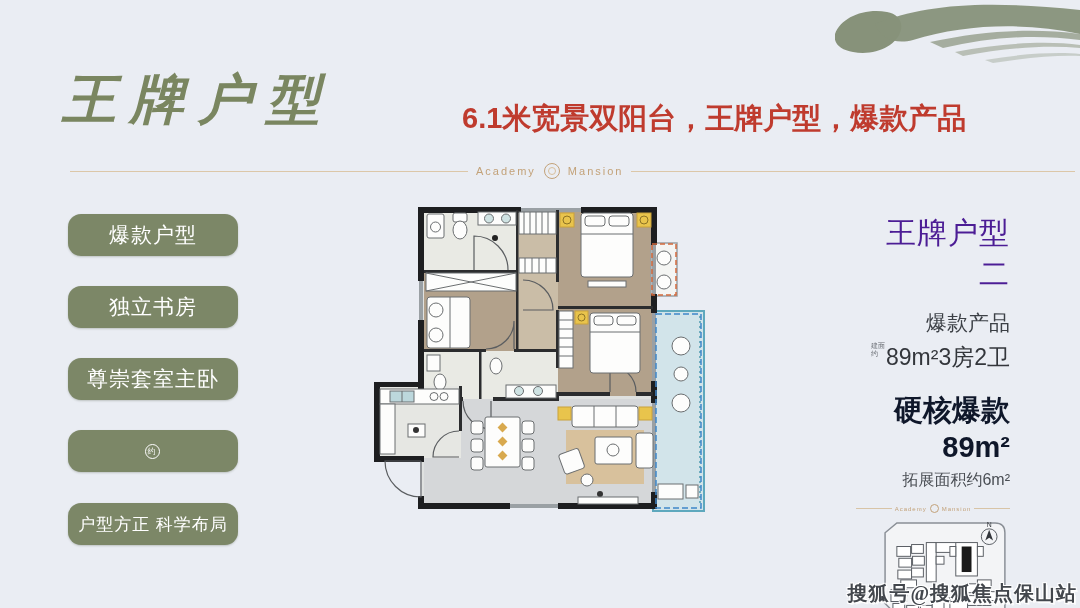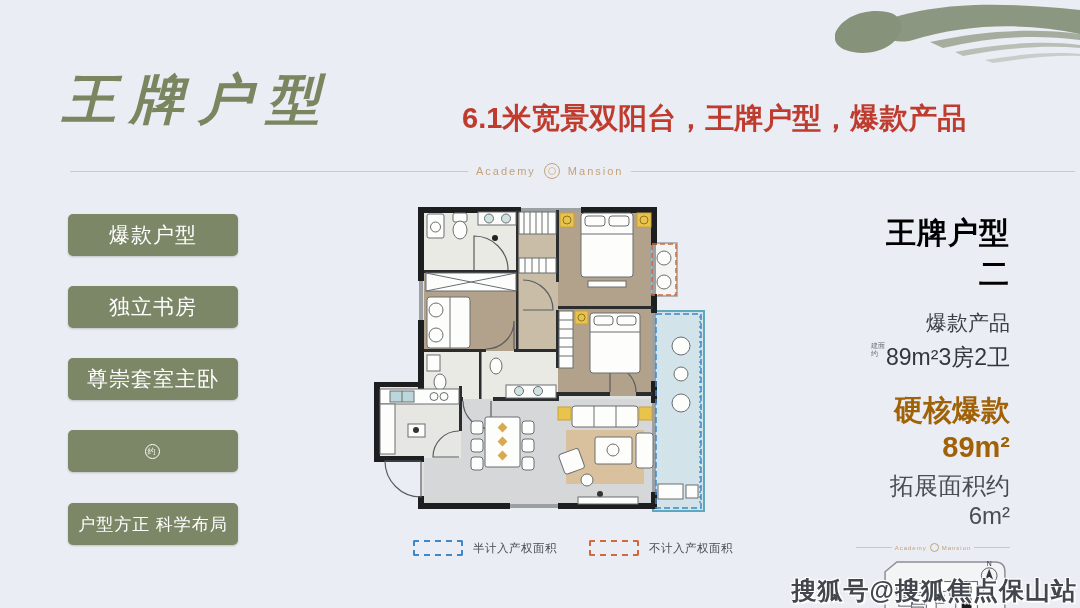--- a/index.html
+++ b/index.html
@@ -12,56 +12,56 @@
          color:#7a8660;letter-spacing:14px;white-space:nowrap;}
   .subtitle{position:absolute;left:418px;top:99px;font-size:29px;font-weight:600;color:#bf3b2e;white-space:nowrap;margin-left:44px;}
   .brand-divider{position:absolute;left:70px;top:163px;width:1005px;display:flex;align-items:center;height:16px;}
   .brand-divider .line1{width:398px;height:1px;background:#dcc7a8;}
   .brand-divider .line2{flex:1;height:1px;background:#dcc7a8;}
   .brand-word{font-size:11px;color:#c3a279;letter-spacing:2px;margin:0 8px;}
   .brand-circle{width:14px;height:14px;border:1px solid #c3a279;border-radius:50%;position:relative;}
   .brand-circle:after{content:"";position:absolute;inset:3px;border:1px solid #d8bf9c;border-radius:50%;}
 
   
-  .btn{position:absolute;left:68px;width:170px;height:42px;background:#7c8767;border-radius:5px;
+  .btn{position:absolute;left:68px;width:170px;height:42px;background:#7c8767;border-radius:13px;
        color:#fff;display:flex;align-items:center;justify-content:center;font-size:21px;
        letter-spacing:1px;box-shadow:0 1px 2px rgba(60,70,50,.25);white-space:nowrap;}
   .btn.small{font-size:19px;}
   .btn.smaller{font-size:17px;text-align:center;}
   .prefix-circle{width:13px;height:13px;border:1px solid #fff;border-radius:50%;font-size:8px;
        display:flex;align-items:center;justify-content:center;margin-right:2px;flex:0 0 auto;}
 
   
   .floorplan{position:absolute;left:368px;top:196px;width:348px;height:341px;}
 
   
   .legend{position:absolute;left:413px;top:540px;display:flex;align-items:center;gap:10px;}
   .legend .swatch{width:46px;height:12px;border:2px dashed #3f87c9;border-radius:2px;}
   .legend .swatch.orange{border-color:#d2693c;margin-left:22px;}
   .legend .lab{font-size:11.5px;color:#4a4e54;letter-spacing:.5px;}
 
   
   .panel{position:absolute;left:856px;top:213px;width:154px;text-align:right;}
-  .panel .name{font-size:30px;font-weight:bold;color:#000000;letter-spacing:1px;}
+  .panel .name{font-size:30px;font-weight:normal;color:#4c1d95;letter-spacing:1px;}
   .panel .design{margin-top:14px;font-size:21px;color:#3c4046;}
   .panel .area{margin-top:5px;font-size:23px;color:#33363b;font-weight:500;display:flex;justify-content:flex-end;align-items:flex-start;}
   .area-prefix{display:inline-block;width:15px;font-size:7px;line-height:7.5px;color:#6a6e74;
        text-align:left;word-break:break-all;margin-bottom:3px;}
-  .panel .highlight{margin-top:18px;font-size:29px;font-weight:bold;color:#a16207;}
-  .panel .expand{margin-top:6px;font-size:24px;color:#4a4e54;}
+  .panel .highlight{margin-top:18px;font-size:29px;font-weight:bold;color:#0f172a;}
+  .panel .expand{margin-top:6px;font-size:16px;color:#4a4e54;}
   .mini-brand{margin-top:13px;display:flex;align-items:center;}
   .mini-brand .ln{flex:1;height:1px;background:#d8c4a6;}
   .mini-brand .w{font-size:6px;color:#c3a279;margin:0 3px;letter-spacing:1px;}
   .mini-brand .c{width:7px;height:7px;border:1px solid #c3a279;border-radius:50%;flex:0 0 auto;}
   .siteplan{margin-top:6px;margin-left:auto;width:132px;height:110px;display:block;}
 
   
-  .watermark{position:absolute;right:3px;bottom:1px;font-size:25px;font-weight:800;color:#43474d;
+  .watermark{position:absolute;right:3px;bottom:1px;font-size:20px;font-weight:800;color:#43474d;
        letter-spacing:1px;white-space:nowrap;
-       text-shadow:-1px -1px 0 #fff,1px -1px 0 #fff,-1px 1px 0 #fff,1px 1px 0 #fff,2px 2px 0 rgba(255,255,255,.75);}
+       text-shadow:-1px -1px 0 #fff,1px -1px 0 #fff,-1px 1px 0 #fff,1px 1px 0 #fff,2px 2px 0 rgba(255,255,255,.75);font-family:Liberation Serif, serif;}
 
   .brush{position:absolute;right:0;top:0;width:245px;height:75px;}
 </style>
 </head>
 <body>
 
 <div class="canvas">
 
   <svg class="brush" viewBox="0 0 245 75">
     <path d="M0,34 C6,18 28,8 52,12 C62,14 68,20 66,30 C62,46 40,56 18,52 C6,50 -2,44 0,34 Z" fill="#87927a"></path>
@@ -263,26 +263,20 @@
       <rect x="40" y="228" width="17" height="13"></rect>
         <circle cx="48" cy="234" r="3" fill="#333" stroke="none"></circle>
     </g>
 
     <line x1="332" y1="120" x2="332" y2="310" stroke="#4f9ab0" stroke-width="1.5" stroke-dasharray="2 3"></line>
 
     <rect x="288" y="118" width="45" height="194" fill="none" stroke="#3f87c9" stroke-width="1.5" stroke-dasharray="6 3"></rect>
     <rect x="284" y="48" width="24" height="51" fill="none" stroke="#d2693c" stroke-width="1.5" stroke-dasharray="5 3"></rect>
   </svg>
 
-  <div class="legend">
-    <div class="swatch"></div>
-    <span class="lab">半计入产权面积</span>
-    <div class="swatch orange"></div>
-    <span class="lab">不计入产权面积</span>
-  </div>
 
   <div class="panel">
     <div class="name">王牌户型二</div>
     <div class="design">爆款产品</div>
     <div class="area">
       <span class="area-prefix">建面约</span>
       <span>89m²3房2卫</span>
     </div>
     <div class="highlight">硬核爆款89m²</div>
     <div class="expand">拓展面积约6m²</div>

